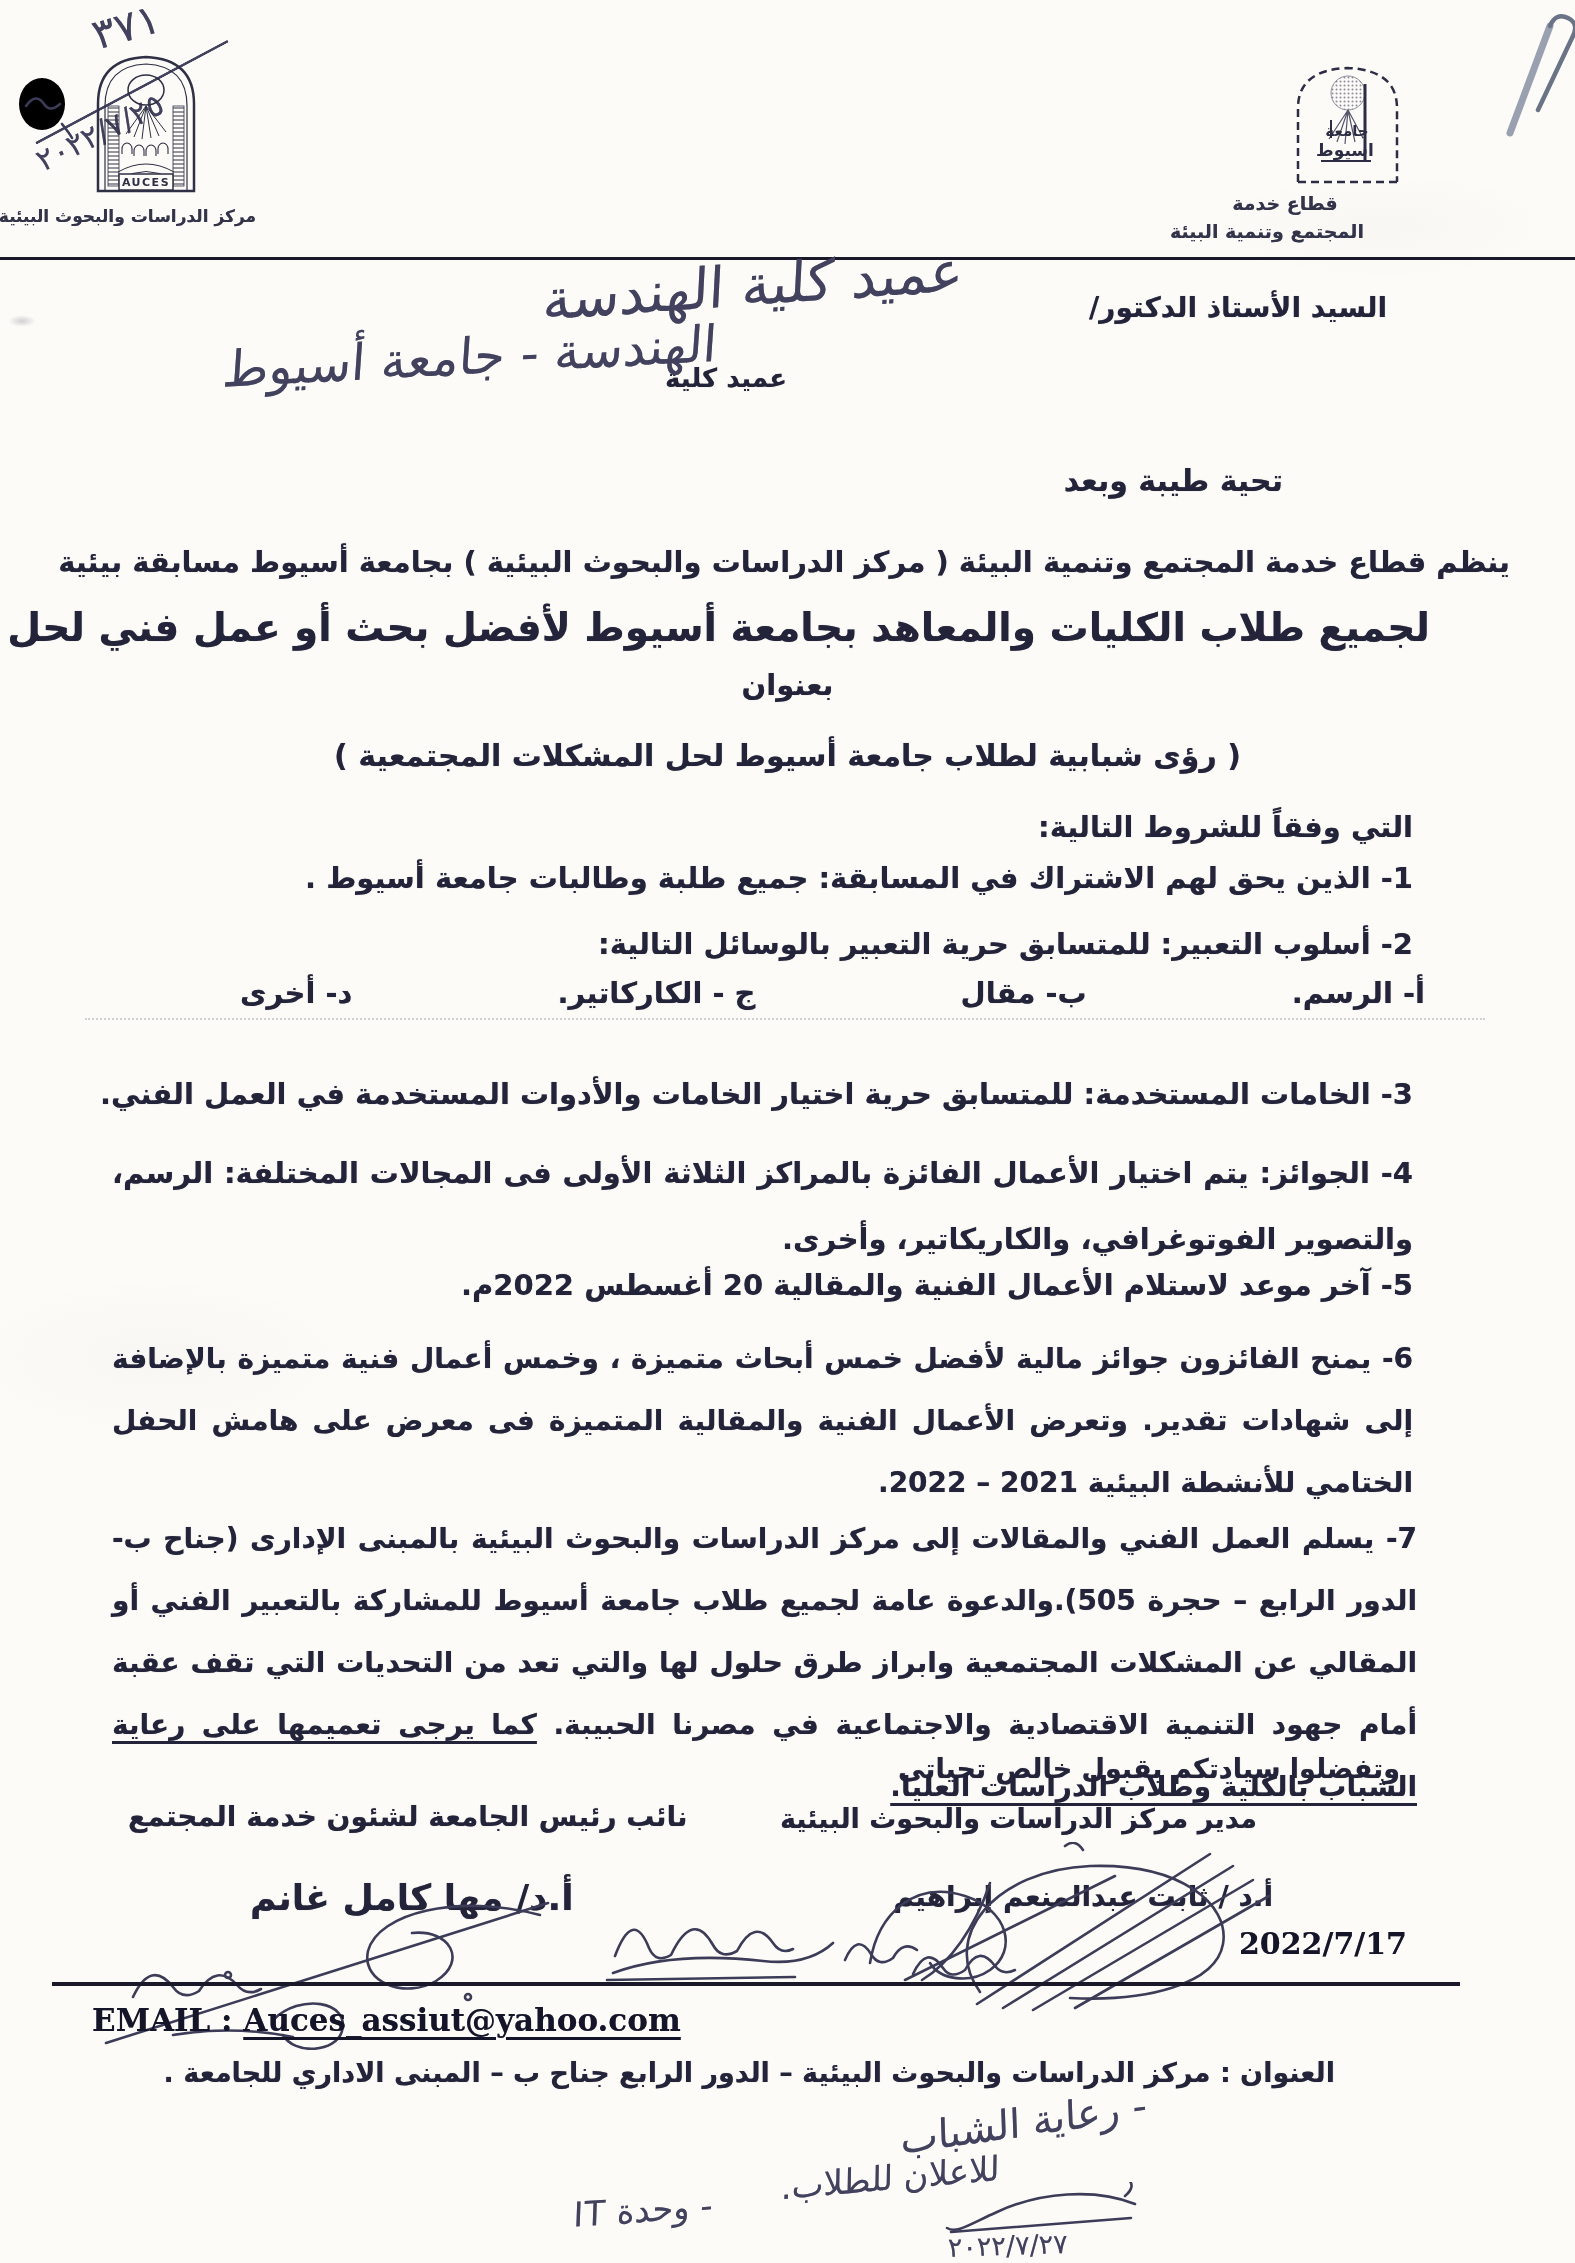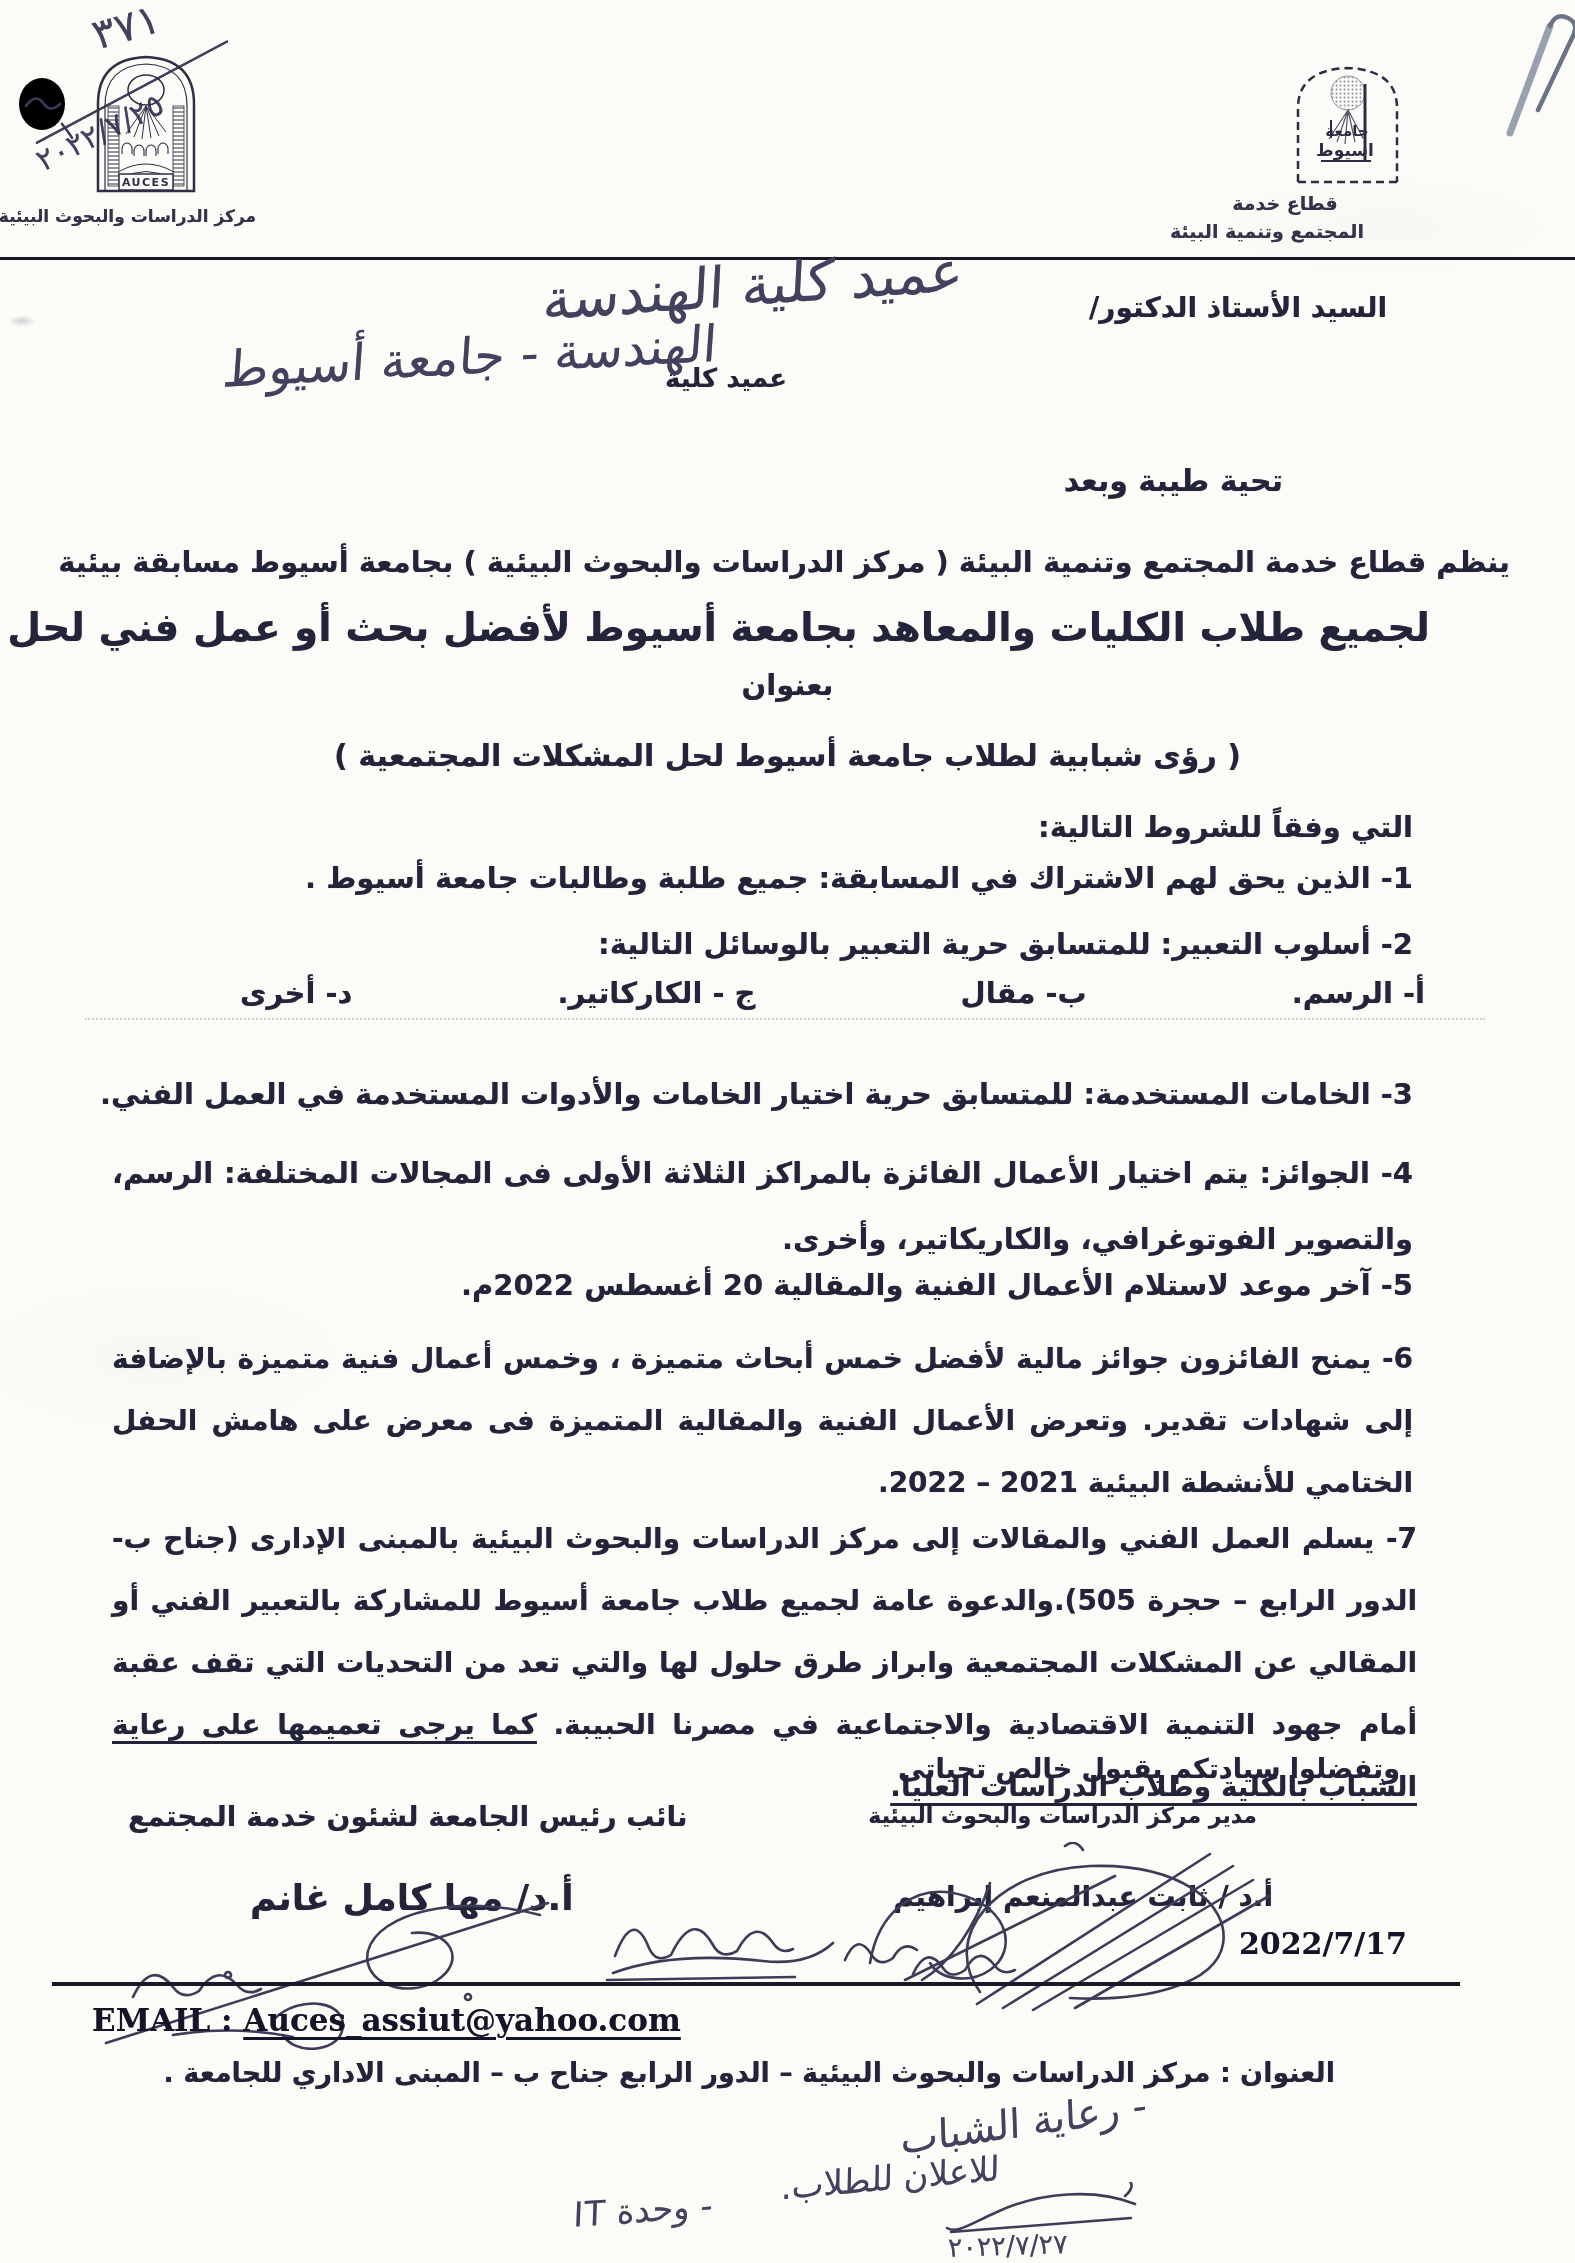--- a/index.html
+++ b/index.html
@@ -131,21 +131,21 @@
   <div class="ar ar-flow abs" style="right:162px;left:112px;top:1140px;font-size:29px;line-height:66px;">4- الجوائز: يتم اختيار الأعمال الفائزة بالمراكز الثلاثة الأولى فى المجالات المختلفة: الرسم، والتصوير الفوتوغرافي، والكاريكاتير، وأخرى.</div>
   <div class="ar abs" style="right:162px;top:1268px;font-size:29px;">5- آخر موعد لاستلام الأعمال الفنية والمقالية 20 أغسطس 2022م.</div>
   <div class="ar ar-flow abs" style="right:162px;left:112px;top:1328px;font-size:28px;line-height:62px;">6- يمنح الفائزون جوائز مالية لأفضل خمس أبحاث متميزة ، وخمس أعمال فنية متميزة بالإضافة إلى شهادات تقدير. وتعرض الأعمال الفنية والمقالية المتميزة فى معرض على هامش الحفل الختامي للأنشطة البيئية 2021 – 2022.</div>
   <div class="ar ar-flow abs" style="right:158px;left:112px;top:1508px;font-size:28px;line-height:62px;">
     <span>7- يسلم العمل الفني والمقالات إلى مركز الدراسات والبحوث البيئية بالمبنى الإدارى (جناح ب- الدور الرابع – حجرة 505).والدعوة عامة لجميع طلاب جامعة أسيوط للمشاركة بالتعبير الفني أو المقالي عن المشكلات المجتمعية وابراز طرق حلول لها والتي تعد من التحديات التي تقف عقبة أمام جهود التنمية الاقتصادية والاجتماعية في مصرنا الحبيبة.</span>
     <span class="underline-part">كما يرجى تعميمها على رعاية الشباب بالكلية وطلاب الدراسات العليا.</span>
   </div>
 
   <div class="ar abs" style="right:175px;top:1753px;font-size:27px;font-weight:600;">وتفضلوا سيادتكم بقبول خالص تحياتى</div>
 
-  <div class="ar abs" style="right:318px;top:1803px;font-size:22px;">مدير مركز الدراسات والبحوث البيئية</div>
+  <div class="ar abs" style="right:318px;top:1803px;font-size:27px;">مدير مركز الدراسات والبحوث البيئية</div>
   <div class="ar abs" style="left:128px;top:1800px;font-size:28px;">نائب رئيس الجامعة لشئون خدمة المجتمع</div>
   <div class="ar abs" style="right:302px;top:1880px;font-size:28px;">أ.د / ثابت عبدالمنعم إبراهيم</div>
   <div class="ar abs" style="left:250px;top:1877px;font-size:36px;">أ.د/ مها كامل غانم</div>
   <div class="latin-serif abs" dir="ltr" style="right:168px;top:1926px;font-size:30px;font-weight:600;">2022/7/17</div>
 
   <svg class="sig abs" style="left:885px;top:1842px;" width="405" height="175" viewBox="0 0 405 175">
     <path d="M95 150 C55 95 110 28 205 24 C295 21 345 62 338 102 C331 142 262 160 185 156"></path>
     <path d="M325 12 L92 162"></path>
       <path d="M348 24 L118 166"></path>
     <path d="M368 38 L148 168"></path>

